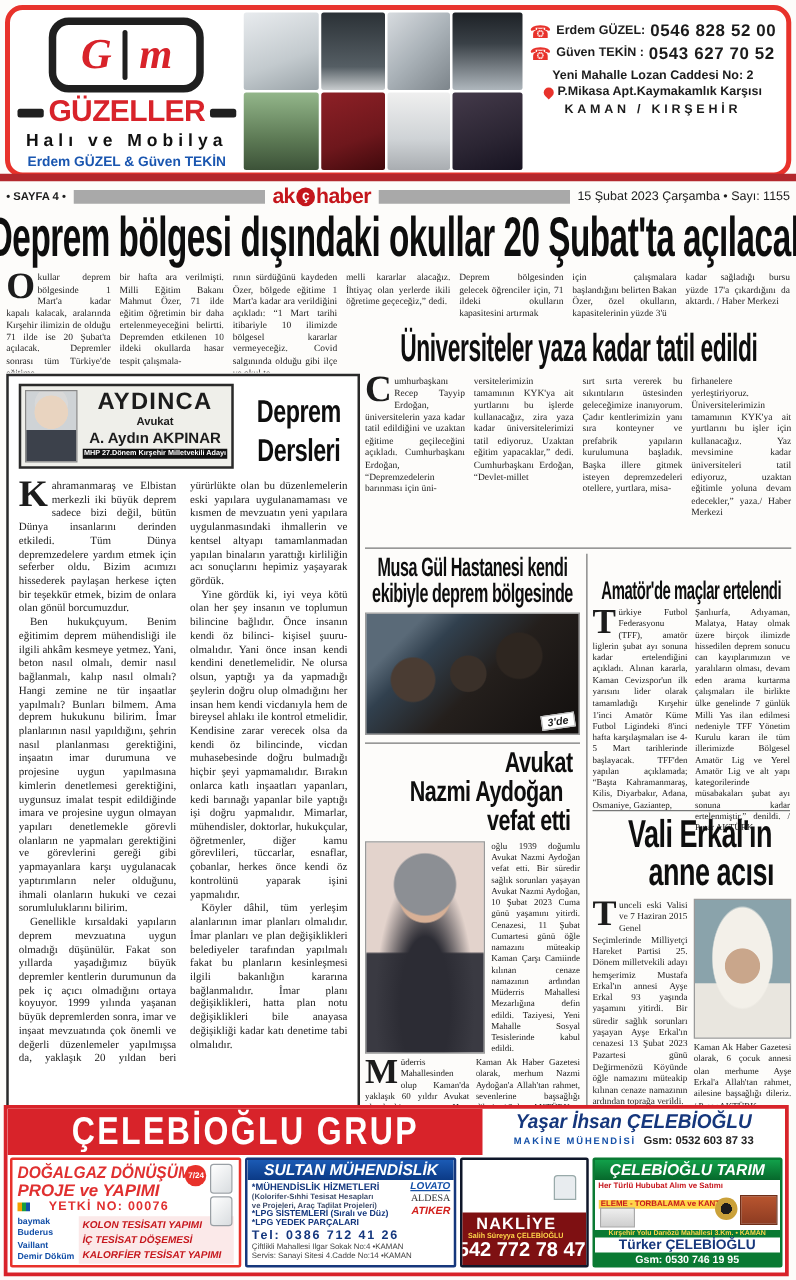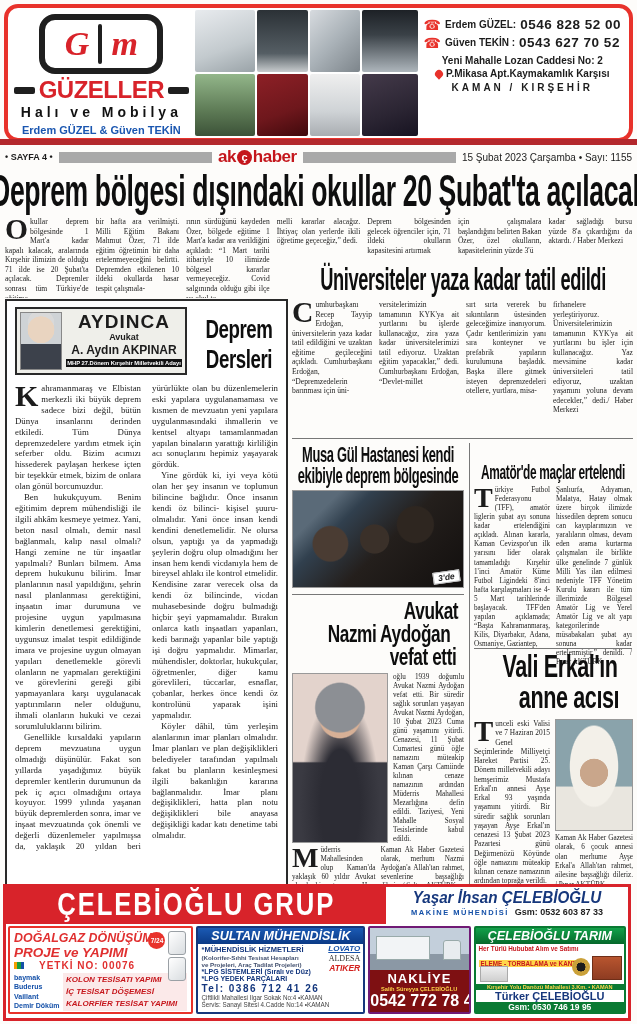--- a/index.html
+++ b/index.html
@@ -146,21 +146,21 @@
   .su-body{padding:1px 3px;color:#13367d;}
   .su-item0{font-weight:900;font-size:7.5px;white-space:nowrap;}
   .su-item{font-weight:700;font-size:6.2px;color:#42506e;white-space:nowrap;}
   .su-brands{position:absolute;right:3px;top:16px;text-align:right;line-height:1.2;}
   .su-b1{color:#1450a8;font-weight:900;font-style:italic;font-size:8px;text-decoration:underline;}
   .su-b2{font-family:"Liberation Serif",serif;color:#333;font-size:8px;}
   .su-b3{color:#d2201d;font-weight:900;font-style:italic;font-size:8.5px;}
   .su-tel{font-weight:900;font-size:10px;letter-spacing:1.5px;color:#13367d;white-space:nowrap;margin-top:1px;}
   .su-adr{font-size:6.3px;color:#444;white-space:nowrap;}
   
-  #ad-nakliye{width:106px;border:2px solid #701a75;display:flex;flex-direction:column;}
+  #ad-nakliye{width:106px;border:2px solid #0f172a;display:flex;flex-direction:column;align-items:flex-end;}
   .nk-photo{height:42px;background:linear-gradient(180deg,#c3cfdb 0 62%,#8b98a5 63% 100%);position:relative;}
   .nk-box{position:absolute;left:6px;top:8px;width:52px;height:22px;background:#f2f4f6;border:1px solid #9aa;}
   .nk-cab{position:absolute;right:8px;top:12px;width:16px;height:18px;background:#e8ecef;border:1px solid #9aa;border-radius:3px 3px 0 0;}
   .nk-body{flex:1;background:#7e1012;color:#fff;text-align:center;padding-top:1px;}
   .nk-title{font-weight:900;font-size:13px;letter-spacing:1px;white-space:nowrap;}
   .nk-name{color:#ffd54a;font-weight:700;font-size:6px;white-space:nowrap;transform:scale(.95,1);}
   .nk-tel{font-weight:700;font-size:16px;white-space:nowrap;}
   
   #ad-tarim{width:158px;border:2px solid #0a7a33;display:flex;flex-direction:column;background:#fff;}
   .tr-head{background:linear-gradient(180deg,#12a04a,#06682b);color:#fff;font-weight:900;
@@ -244,21 +244,21 @@
   <div class="abs hlwrap" style="left:0;top:168px;width:637px;height:46px;">
     <span class="hl" style="--sx:.76;--sy:1.28;font-size:35px;">Deprem bölgesi dışındaki okullar 20 Şubat'ta açılacak</span>
   </div>
   <div class="abs cols" style="left:5px;top:217px;width:627px;height:81px;">
     <div class="tcol dc">Okullar deprem bölgesinde 1 Mart'a kadar kapalı kalacak, aralarında Kırşehir ilimizin de olduğu 71 ilde ise 20 Şubat'ta açılacak. Depremler sonrası tüm Türkiye'de eğitime</div>
     <div class="tcol">bir hafta ara verilmişti. Milli Eğitim Bakanı Mahmut Özer, 71 ilde eğitim öğretimin bir daha ertelenmeyeceğini belirtti. Depremden etkilenen 10 ildeki okullarda hasar tespit çalışmala-</div>
     <div class="tcol">rının sürdüğünü kaydeden Özer, bölgede eğitime 1 Mart'a kadar ara verildiğini açıkladı: “1 Mart tarihi itibariyle 10 ilimizde bölgesel kararlar vermeyeceğiz. Covid salgınında olduğu gibi ilçe ve okul te-</div>
     <div class="tcol">melli kararlar alacağız. İhtiyaç olan yerlerde ikili öğretime geçeceğiz,” dedi.</div>
     <div class="tcol">Deprem bölgesinden gelecek öğrenciler için, 71 ildeki okulların kapasitesini artırmak</div>
     <div class="tcol">için çalışmalara başlandığını belirten Bakan Özer, özel okulların, kapasitelerinin yüzde 3'ü</div>
-    <div class="tcol">kadar sağladığı bursu yüzde 8'a çıkardığını da aktardı. / Haber Merkezi</div>
+    <div class="tcol">kadar sağladığı bursu yüzde 17'a çıkardığını da aktardı. / Haber Merkezi</div>
   </div>
 
   <div class="abs" id="aydinca">
     <div class="ayd-head">
       <div class="ayd-card">
         <div class="ayd-photo"></div>
         <div class="ayd-meta">
           <div class="ayd-title">AYDINCA</div>
           <div class="ayd-role">Avukat</div>
           <div class="ayd-name">A. Aydın AKPINAR</div>
@@ -280,21 +280,21 @@
       </div>
   </div>
 
   <div class="abs hlwrap" style="left:292px;top:264px;width:341px;height:33px;">
     <span class="hl" style="--sx:.73;--sy:1.25;font-size:25px;">Üniversiteler yaza kadar tatil edildi</span>
   </div>
   <div class="abs cols" style="left:292px;top:300px;width:341px;height:134px;">
     <div class="tcol dc">Cumhurbaşkanı Recep Tayyip Erdoğan, üniversitelerin yaza kadar tatil edildiğini ve uzaktan eğitime geçileceğini açıkladı. Cumhurbaşkanı Erdoğan, “Depremzedelerin barınması için üni-</div>
     <div class="tcol">versitelerimizin tamamının KYK'ya ait yurtlarını bu işlerde kullanacağız, zira yaza kadar üniversitelerimizi tatil ediyoruz. Uzaktan eğitim yapacaklar,” dedi. Cumhurbaşkanı Erdoğan, “Devlet-millet</div>
     <div class="tcol">sırt sırta vererek bu sıkıntıların üstesinden geleceğimize inanıyorum. Çadır kentlerimizin yanı sıra konteyner ve prefabrik yapıların kurulumuna başladık. Başka illere gitmek isteyen depremzedeleri otellere, yurtlara, misa-</div>
-    <div class="tcol">firhanelere yerleştiriyoruz. Üniversitelerimizin tamamının KYK'ya ait yurtlarını bu işler için kullanacağız. Yaz mevsimine kadar üniversiteleri tatil ediyoruz, uzaktan yaşamını yoluna devam edecekler,” dedi./ Haber Merkezi</div>
+    <div class="tcol">firhanelere yerleştiriyoruz. Üniversitelerimizin tamamının KYK'ya ait yurtlarını bu işler için kullanacağız. Yaz mevsimine kadar üniversiteleri tatil ediyoruz, uzaktan eğitimle yoluna devam edecekler,” yaza./ Haber Merkezi</div>
   </div>
 
   <div class="hrule" style="left:292px;top:438px;width:341px;"></div>
   <div class="vrule" style="left:469px;top:443px;height:463px;"></div>
 
   <div class="abs" style="left:292px;top:444px;width:172px;">
     <div class="hlwrap" style="height:21px;"><span class="hl" style="--sx:.68;--sy:1.12;font-size:19px;">Musa Gül Hastanesi kendi</span></div>
     <div class="hlwrap" style="height:23px;"><span class="hl" style="--sx:.68;--sy:1.12;font-size:19px;">ekibiyle deprem bölgesinde</span></div>
     <div class="ph ph-musagul" style="width:170px;height:96px;margin-top:2px;">
       <span class="tag3de">3'de</span>

